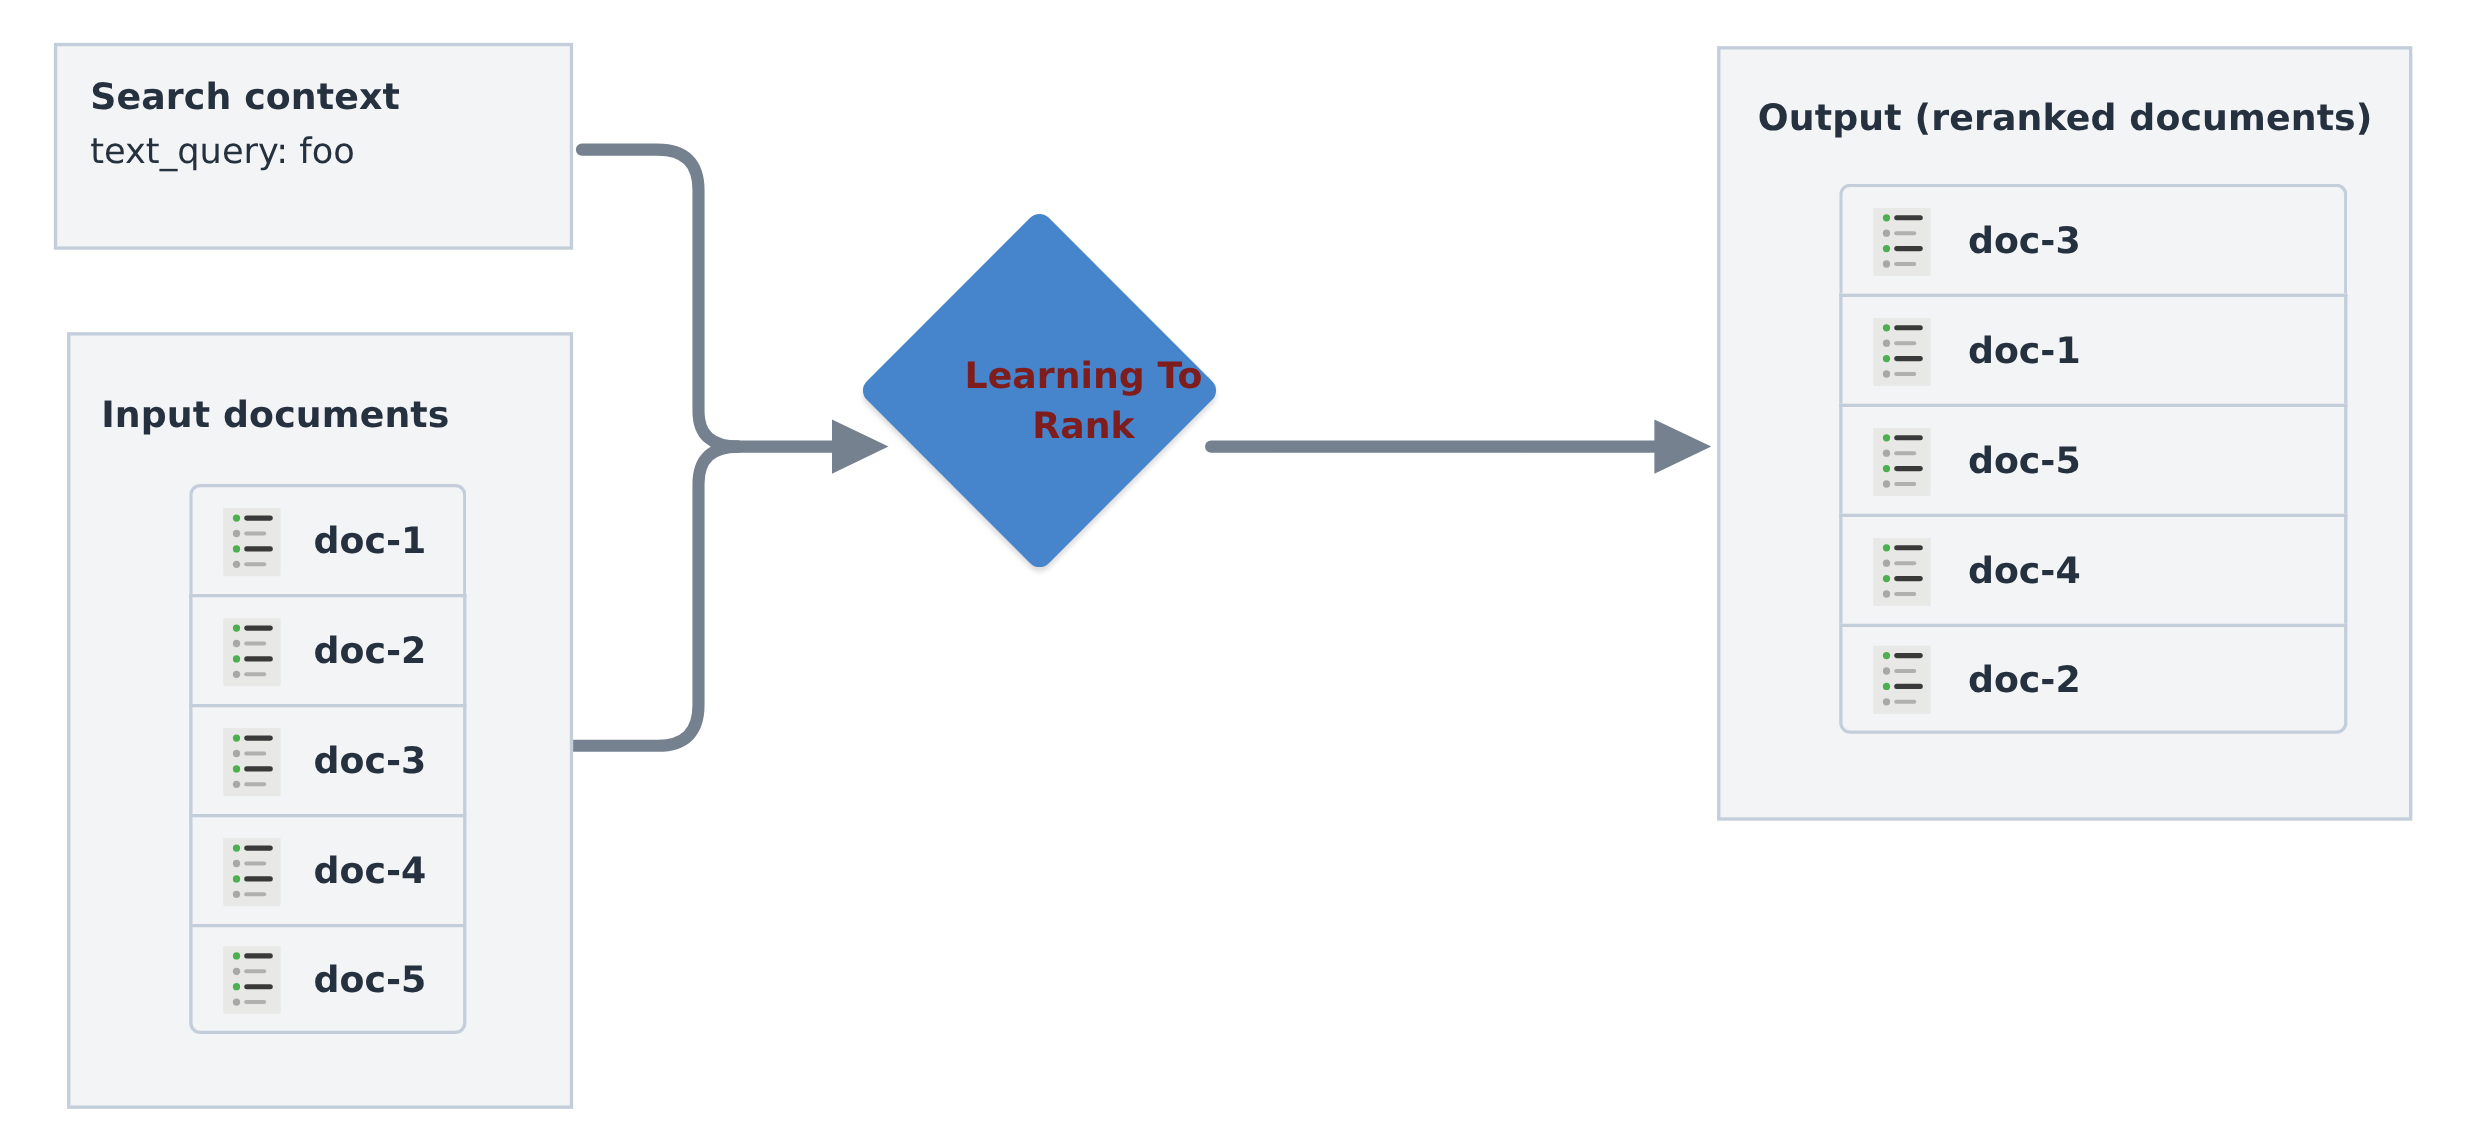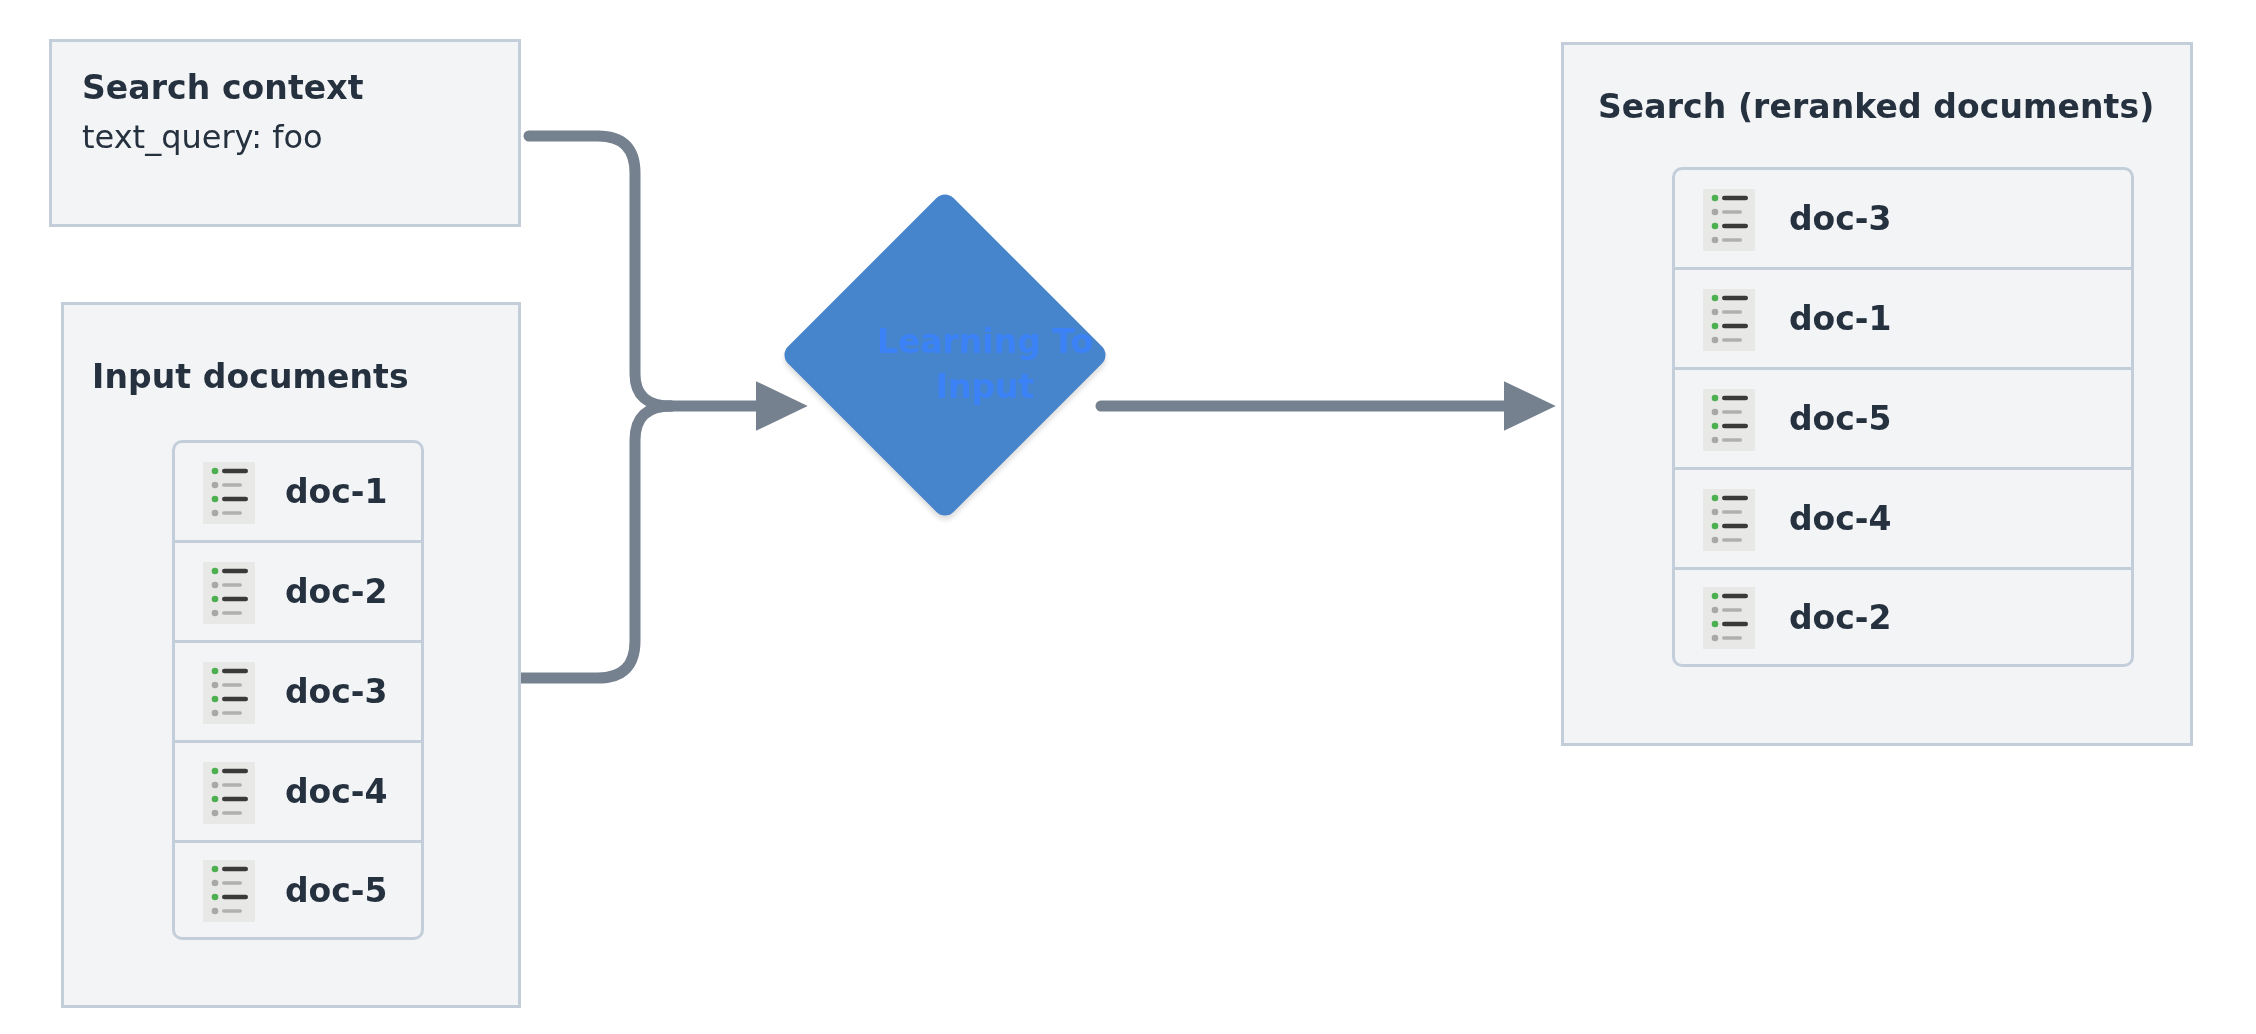--- a/index.html
+++ b/index.html
@@ -155,21 +155,21 @@
     border-radius: 12px;
     transform: rotate(45deg);
     box-shadow: 3px 3px 5px rgba(0,0,0,0.14);
   }
   #ltr-label {
     position: absolute;
     left: 862px;
     top: 320px;
     width: 220px;
     text-align: center;
-    color: #3b82f6;
+    color: #7f1d1d;
     font-size: 33px;
     font-weight: bold;
     line-height: 1.35;
     pointer-events: none;
   }
 
   
   #connectors {
     position: absolute;
     left: 0;
@@ -277,25 +277,25 @@
               <rect x="19" y="49.2" width="20" height="3.6" rx="1.8" fill="#b0b0b0"></rect>
             </svg></span>
           <span class="doc-label">doc-5</span>
         </div>
       </div>
   </div>
 
   <div id="ltr-node"></div>
   <div id="ltr-label">
     <span>Learning To</span><br>
-    <span>Input</span>
+    <span>Rank</span>
   </div>
 
   <div class="panel" id="output-panel">
-    <div class="panel-title">Search (reranked documents)</div>
+    <div class="panel-title">Output (reranked documents)</div>
     <div class="doc-list" id="output-doc-list">
         <div class="doc-card">
           <span class="doc-icon"><svg viewBox="0 0 52 62" xmlns="http://www.w3.org/2000/svg" width="52" height="62">
               <rect x="0" y="0" width="52" height="62" fill="#e8e8e6"></rect>
               <circle cx="12" cy="9" r="3.3" fill="#4caf50"></circle>
               <rect x="19" y="6.7" width="26" height="4.6" rx="2.3" fill="#3a3a3a"></rect>
               <circle cx="12" cy="23" r="3.3" fill="#a8a8a8"></circle>
               <rect x="19" y="21.2" width="20" height="3.6" rx="1.8" fill="#b0b0b0"></rect>
               <circle cx="12" cy="37" r="3.3" fill="#4caf50"></circle>
               <rect x="19" y="34.7" width="26" height="4.6" rx="2.3" fill="#3a3a3a"></rect>

